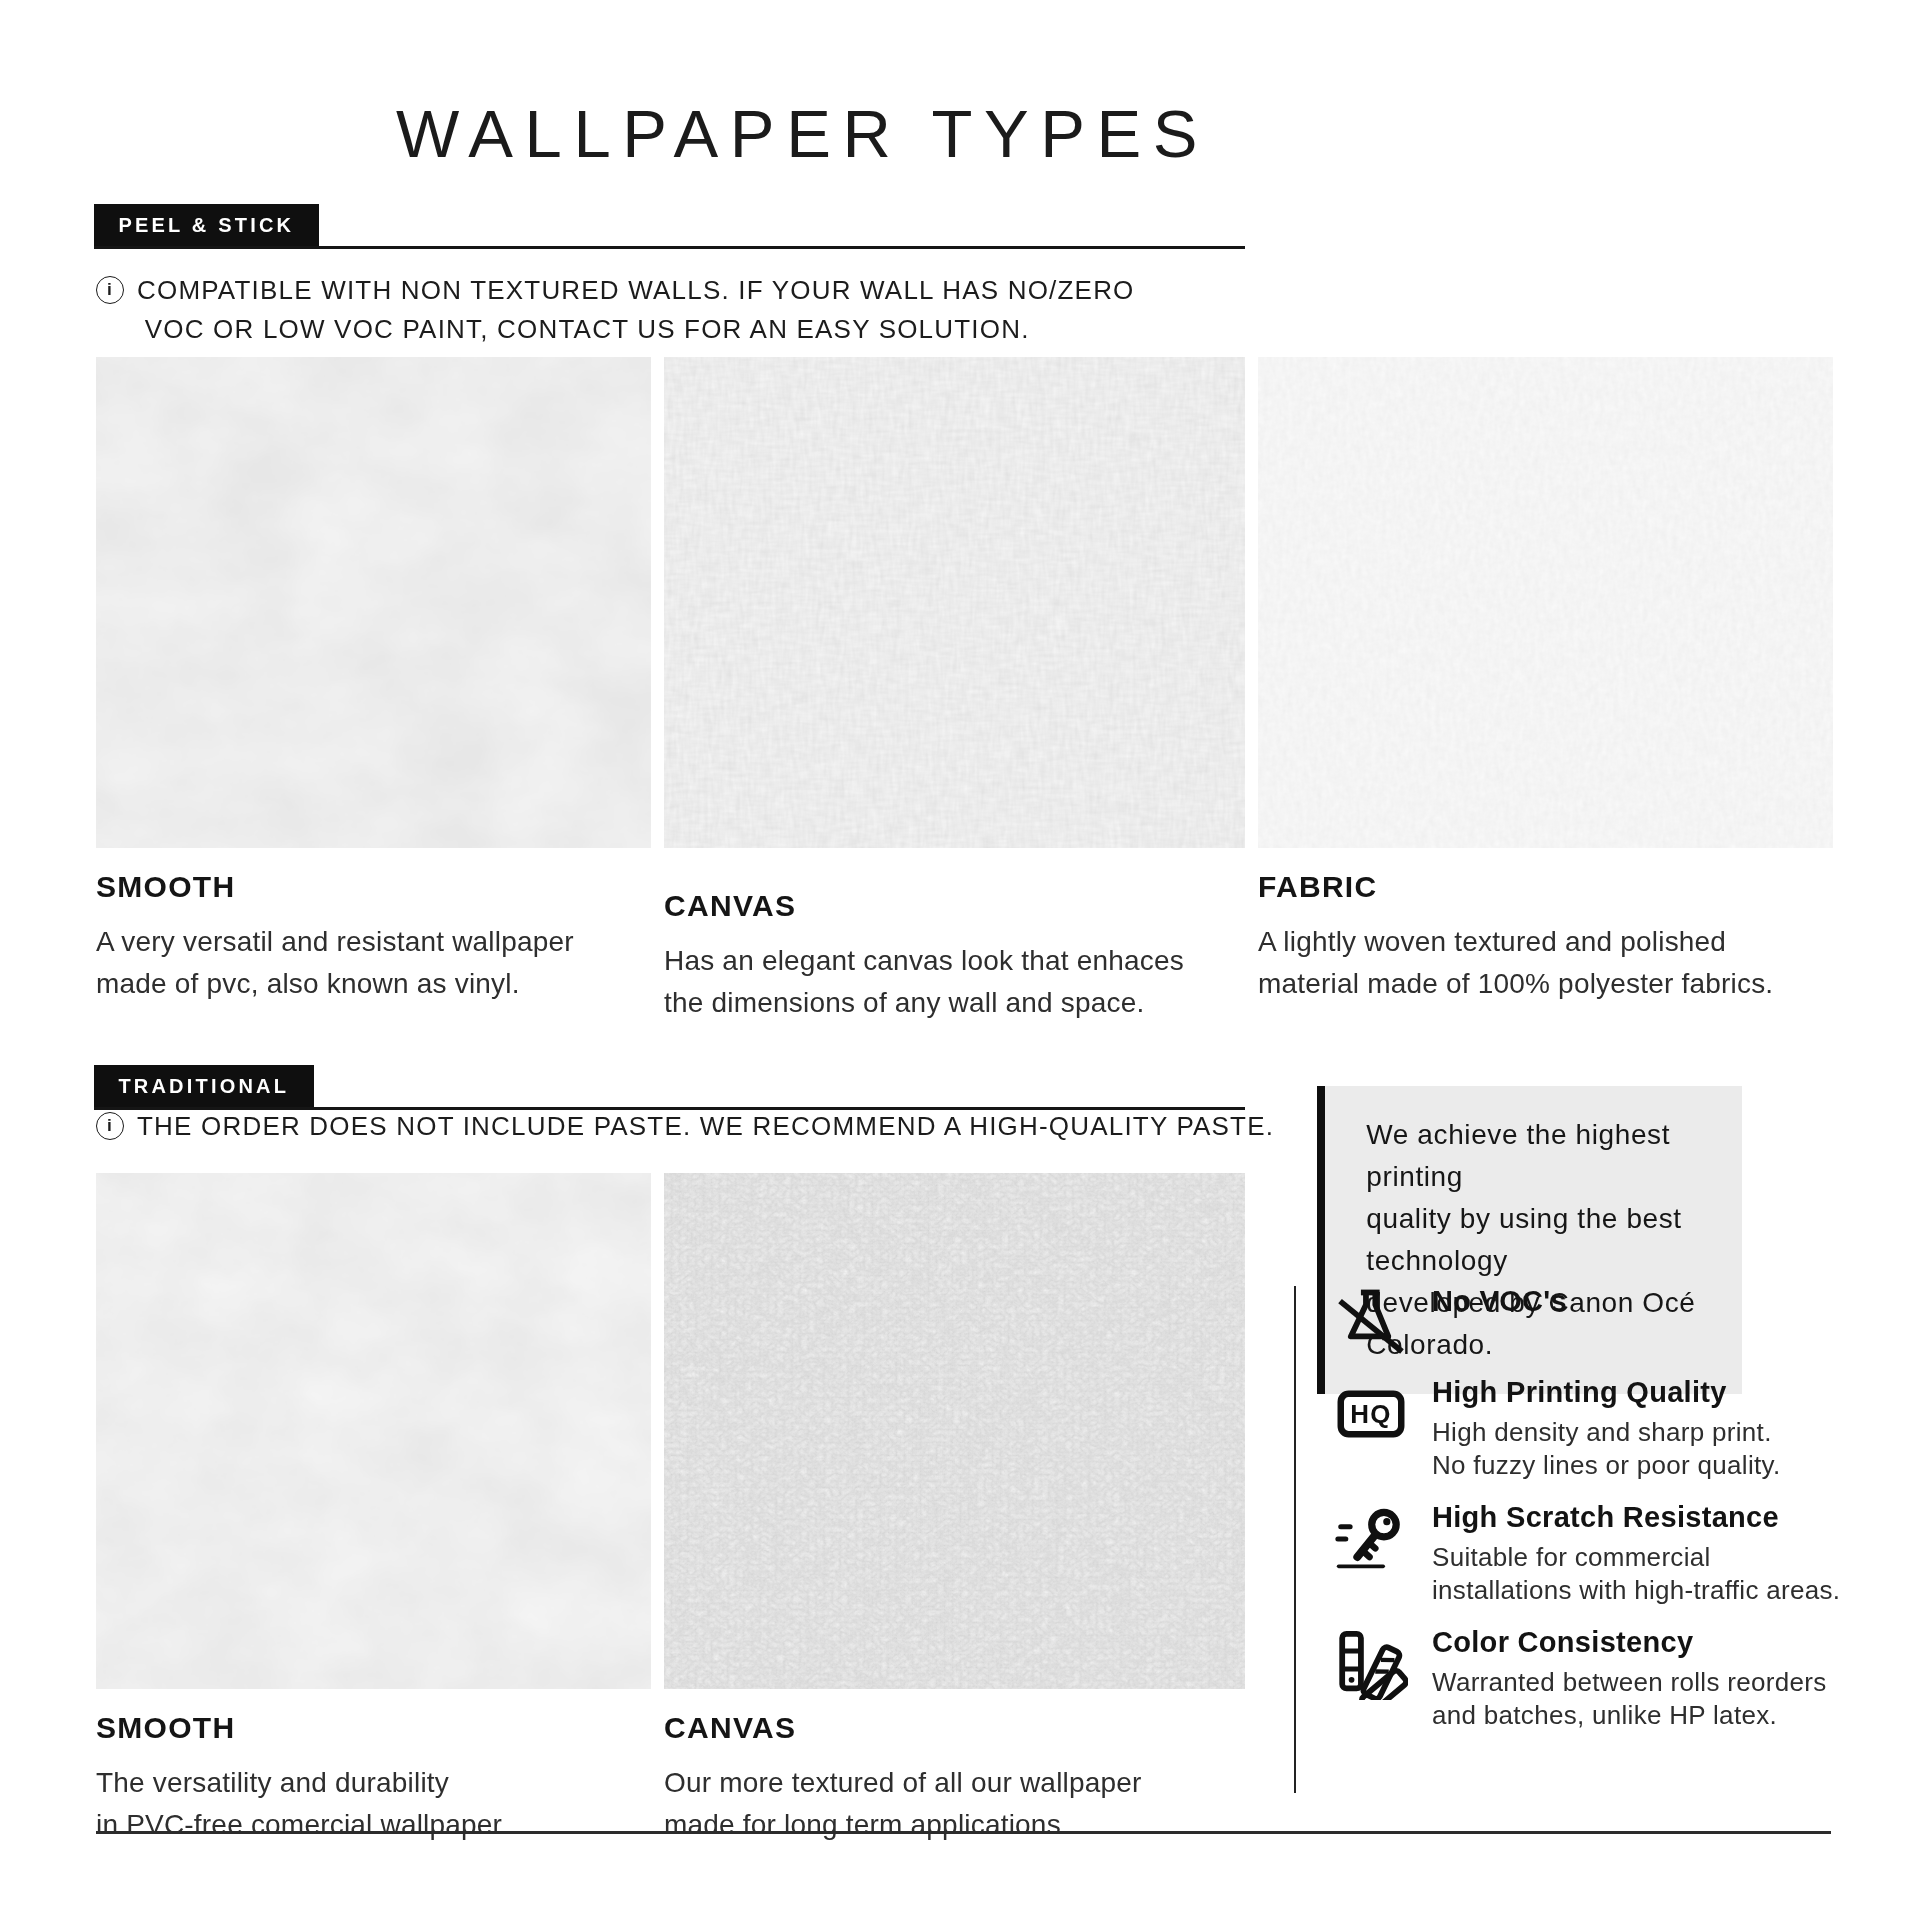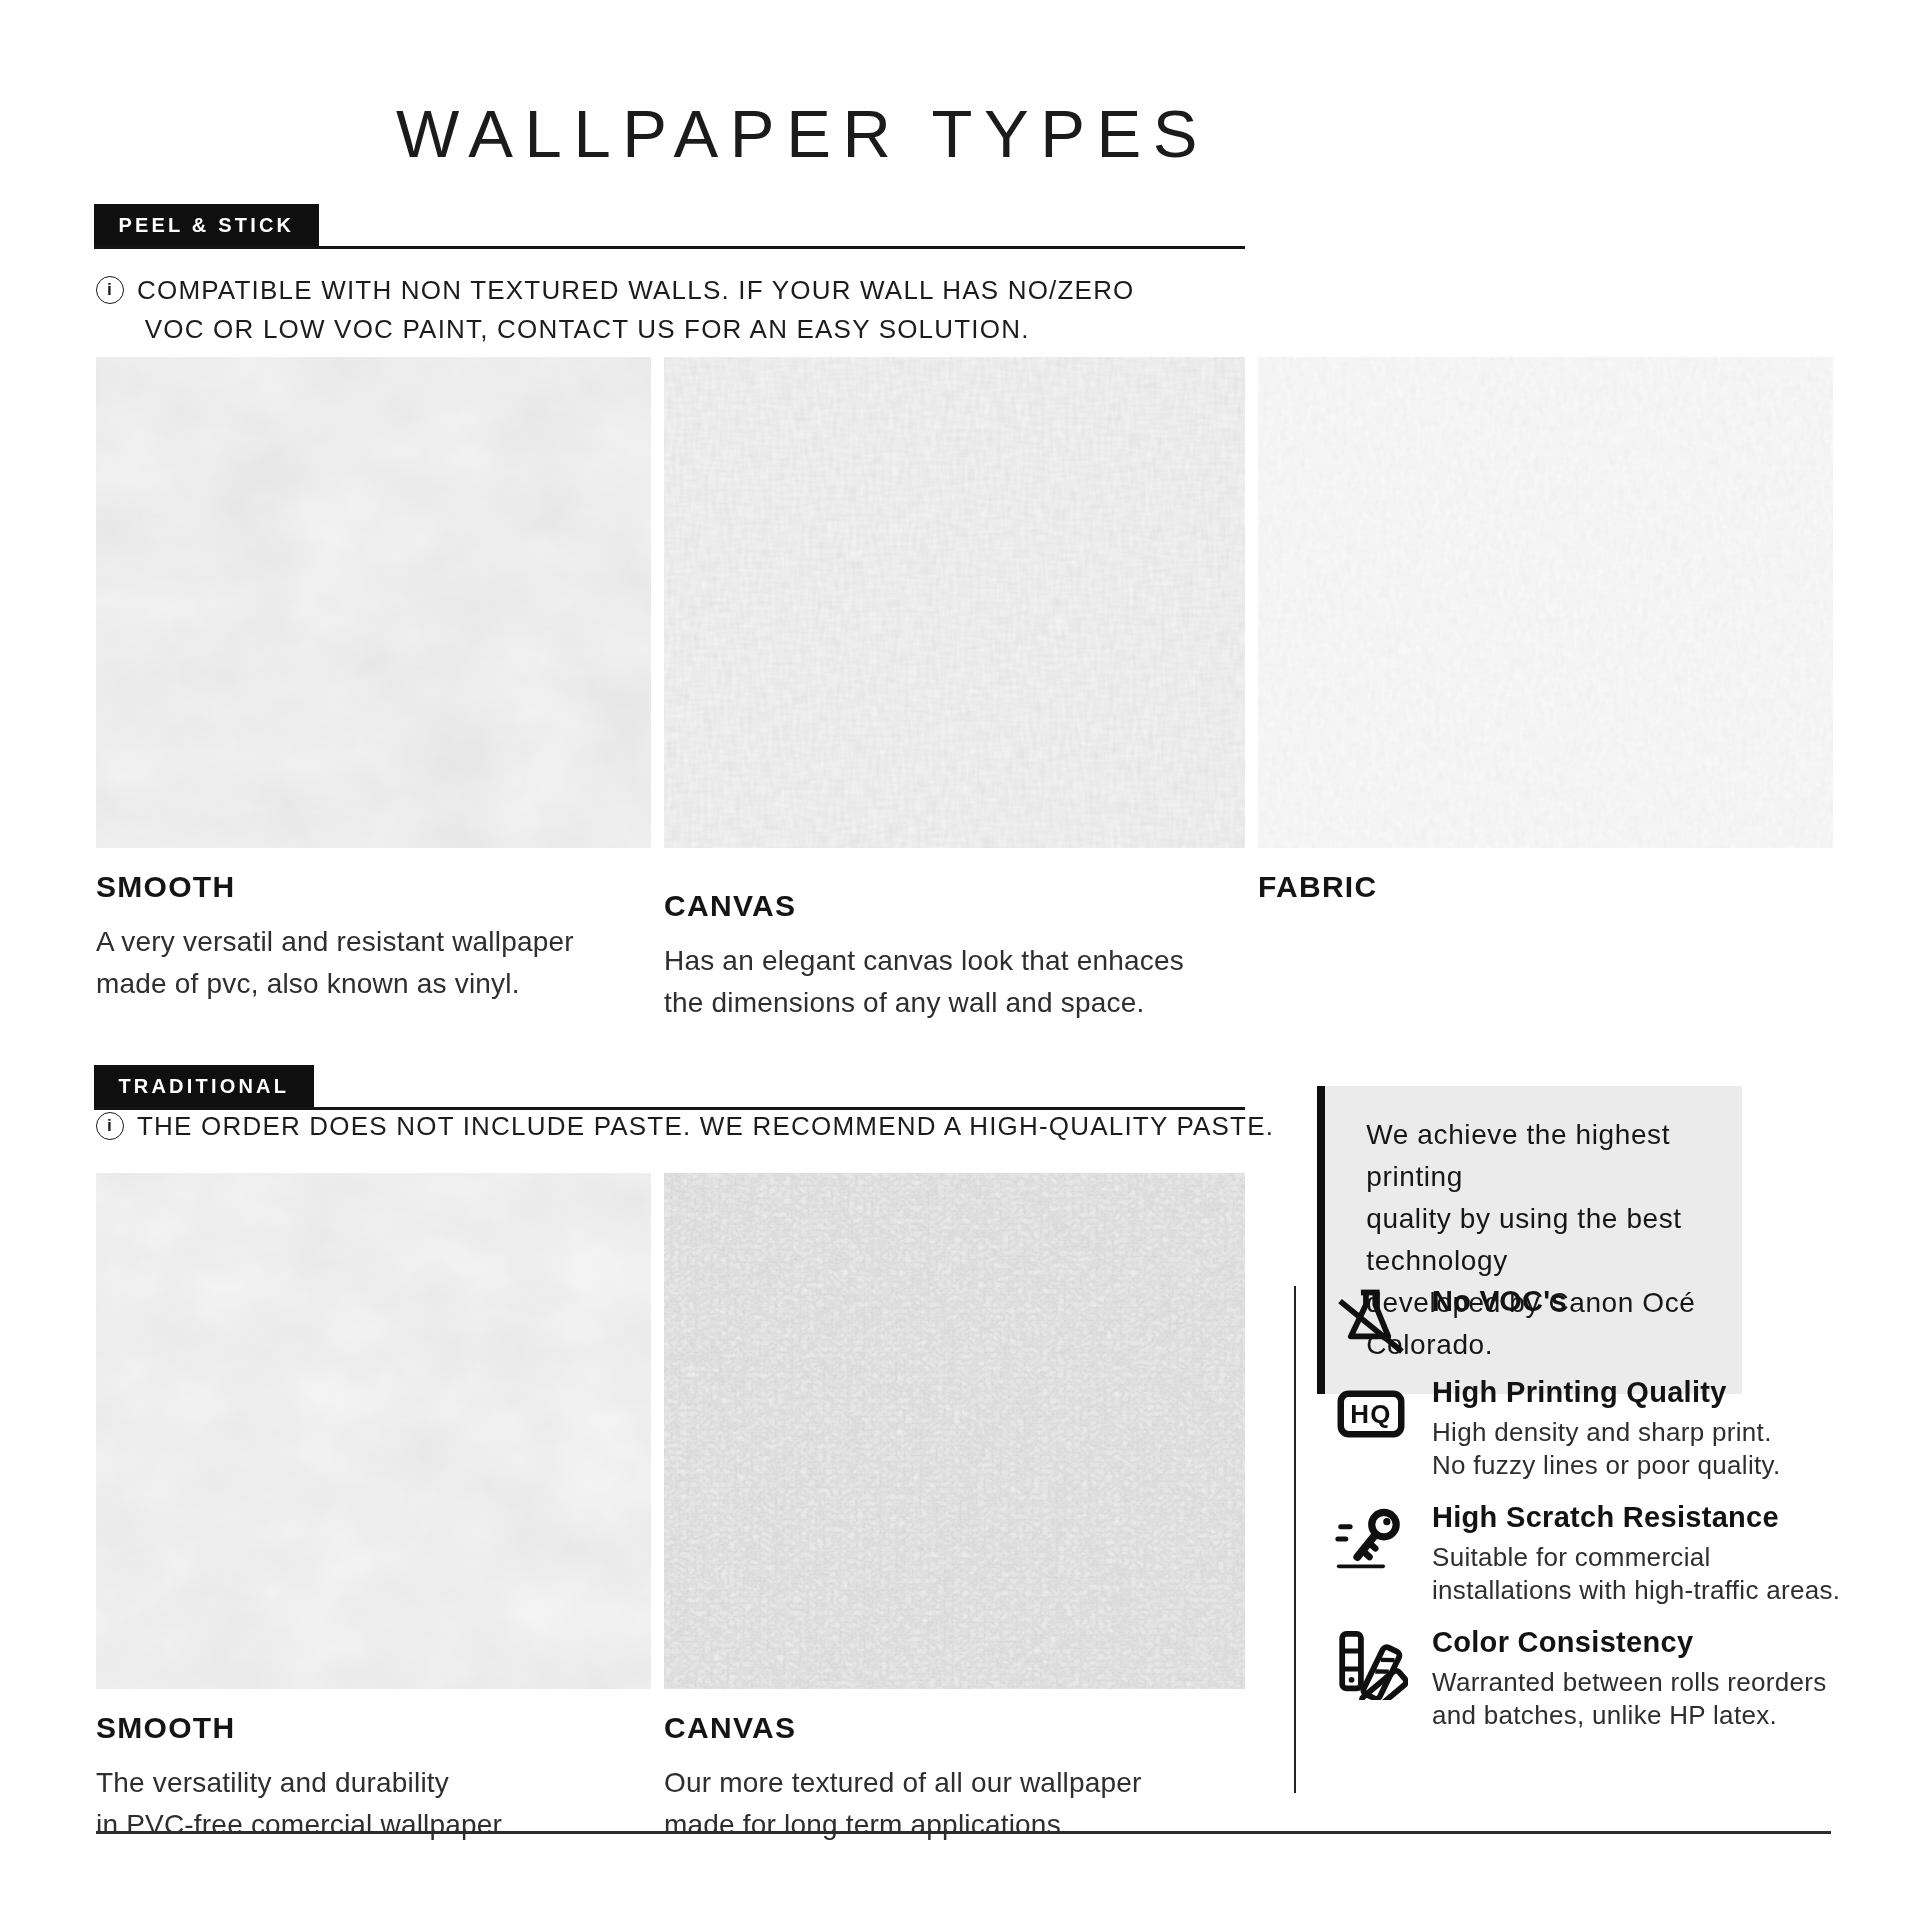--- a/index.html
+++ b/index.html
@@ -187,20 +187,22 @@
 the dimensions of any wall and space.</div>
     </div>
     <div class="cell">
       <div class="swatch">
         <svg width="100%" height="100%" preserveAspectRatio="none" class="icon-svg" viewBox="0 0 896 765">
           <rect width="100%" height="100%" filter="url(#f-fabric)"></rect>
           <rect width="100%" height="100%" filter="url(#f-fabric2)" opacity="0.6"></rect>
         </svg>
       </div>
       <div class="sw-name">FABRIC</div>
+      <div class="sw-desc ml">A lightly woven textured and polished
+material made of 100% polyester fabrics.</div>
     </div>
   </div>
 
   <div class="section-hdr trad">
     <span class="section-tag">TRADITIONAL</span>
   </div>
   <div class="note trad">
     <span class="info-icon">i</span>
     <span class="note-lines">THE ORDER DOES NOT INCLUDE PASTE. WE RECOMMEND A HIGH-QUALITY PASTE.</span>
   </div>

